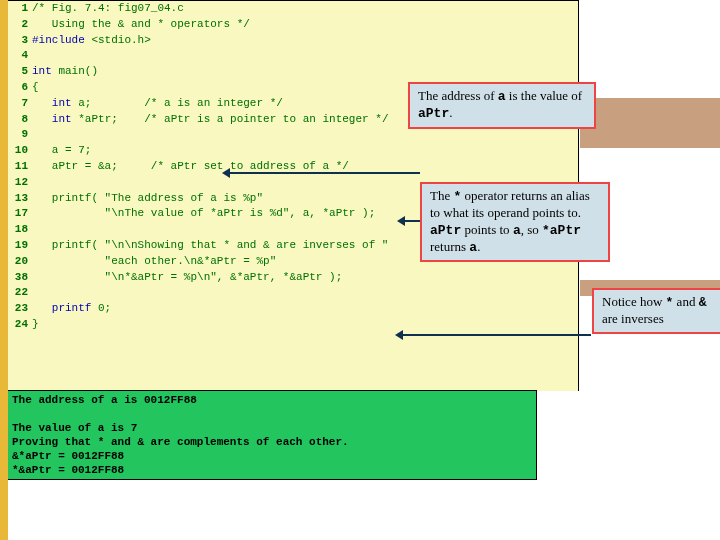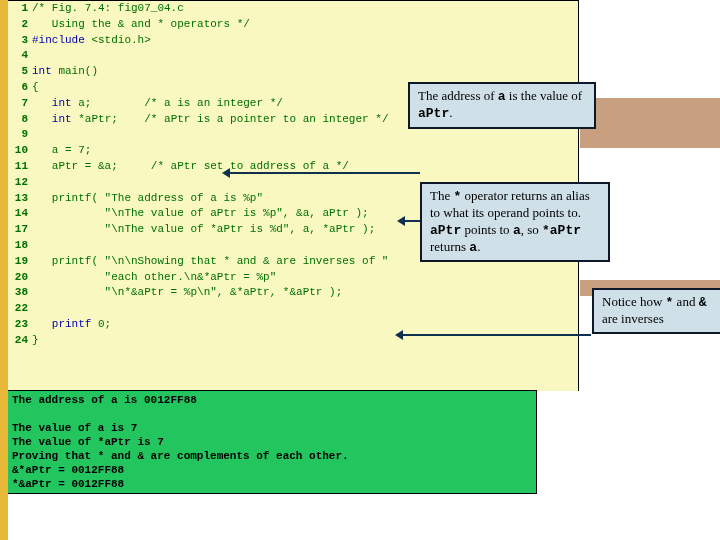--- a/index.html
+++ b/index.html
@@ -59,21 +59,21 @@
     border-right: 1px solid #000;
     border-bottom: 1px solid #000;
     padding: 2px 4px;
     font-weight: bold;
     color: #000;
     line-height: 14px;
   }
   .callout {
     position: absolute;
     background: #d0e0e8;
-    border: 2px solid #0f172a;
+    border: 2px solid #ef4444;
     padding: 4px 8px;
     font-family: "Times New Roman", serif;
     font-size: 13px;
     color: #000;
     line-height: 1.25;
   }
   .callout b { font-family: "Courier New", monospace; font-weight: bold; }
   .arrow {
     position: absolute;
     height: 2px;
@@ -118,36 +118,34 @@
     <div class="code-line"><span class="lineno">4</span><span class="code-text"></span></div>
     <div class="code-line"><span class="lineno">5</span><span class="code-text"><span class="kw">int</span> main()</span></div>
     <div class="code-line"><span class="lineno">6</span><span class="code-text">{</span></div>
     <div class="code-line"><span class="lineno">7</span><span class="code-text">   <span class="kw">int</span> a;        /* a is an integer */</span></div>
     <div class="code-line"><span class="lineno">8</span><span class="code-text">   <span class="kw">int</span> *aPtr;    /* aPtr is a pointer to an integer */</span></div>
     <div class="code-line"><span class="lineno">9</span><span class="code-text"></span></div>
     <div class="code-line"><span class="lineno">10</span><span class="code-text">   a = 7;</span></div>
     <div class="code-line"><span class="lineno">11</span><span class="code-text">   aPtr = &amp;a;     /* aPtr set to address of a */</span></div>
     <div class="code-line"><span class="lineno">12</span><span class="code-text"></span></div>
     <div class="code-line"><span class="lineno">13</span><span class="code-text">   printf( "The address of a is %p"</span></div>
-    <div class="code-line"><span class="lineno">14</span><span class="code-text">           "\nThe value of aPtr is %p", &amp;a, aPtr );</span></div>
     <div class="code-line"><span class="lineno">17</span><span class="code-text">           "\nThe value of *aPtr is %d", a, *aPtr );</span></div>
     <div class="code-line"><span class="lineno">18</span><span class="code-text"></span></div>
     <div class="code-line"><span class="lineno">19</span><span class="code-text">   printf( "\n\nShowing that * and &amp; are inverses of "</span></div>
     <div class="code-line"><span class="lineno">20</span><span class="code-text">           "each other.\n&amp;*aPtr = %p"</span></div>
     <div class="code-line"><span class="lineno">38</span><span class="code-text">           "\n*&amp;aPtr = %p\n", &amp;*aPtr, *&amp;aPtr );</span></div>
     <div class="code-line"><span class="lineno">22</span><span class="code-text"></span></div>
     <div class="code-line"><span class="lineno">23</span><span class="code-text">   <span class="kw">printf</span> 0;</span></div>
     <div class="code-line"><span class="lineno">24</span><span class="code-text">}</span></div>
   </div>
 
 <div class="output-box">
   <div>The address of a is 0012FF88</div>
   <div>&nbsp;</div>
   <div>The value of a is 7</div>
-  <div>The value of *aPtr is 7</div>
   <div>Proving that * and &amp; are complements of each other.</div>
   <div>&amp;*aPtr = 0012FF88</div>
   <div>*&amp;aPtr = 0012FF88</div>
 </div>
 
 <div class="callout" style="left:408px; top:82px; width:168px;">
   <span>The address of </span><b>a</b><span> is the value of </span><b>aPtr</b><span>.</span>
 </div>
 
 <div class="callout" style="left:420px; top:142px; width:170px;margin-top:40px;">

